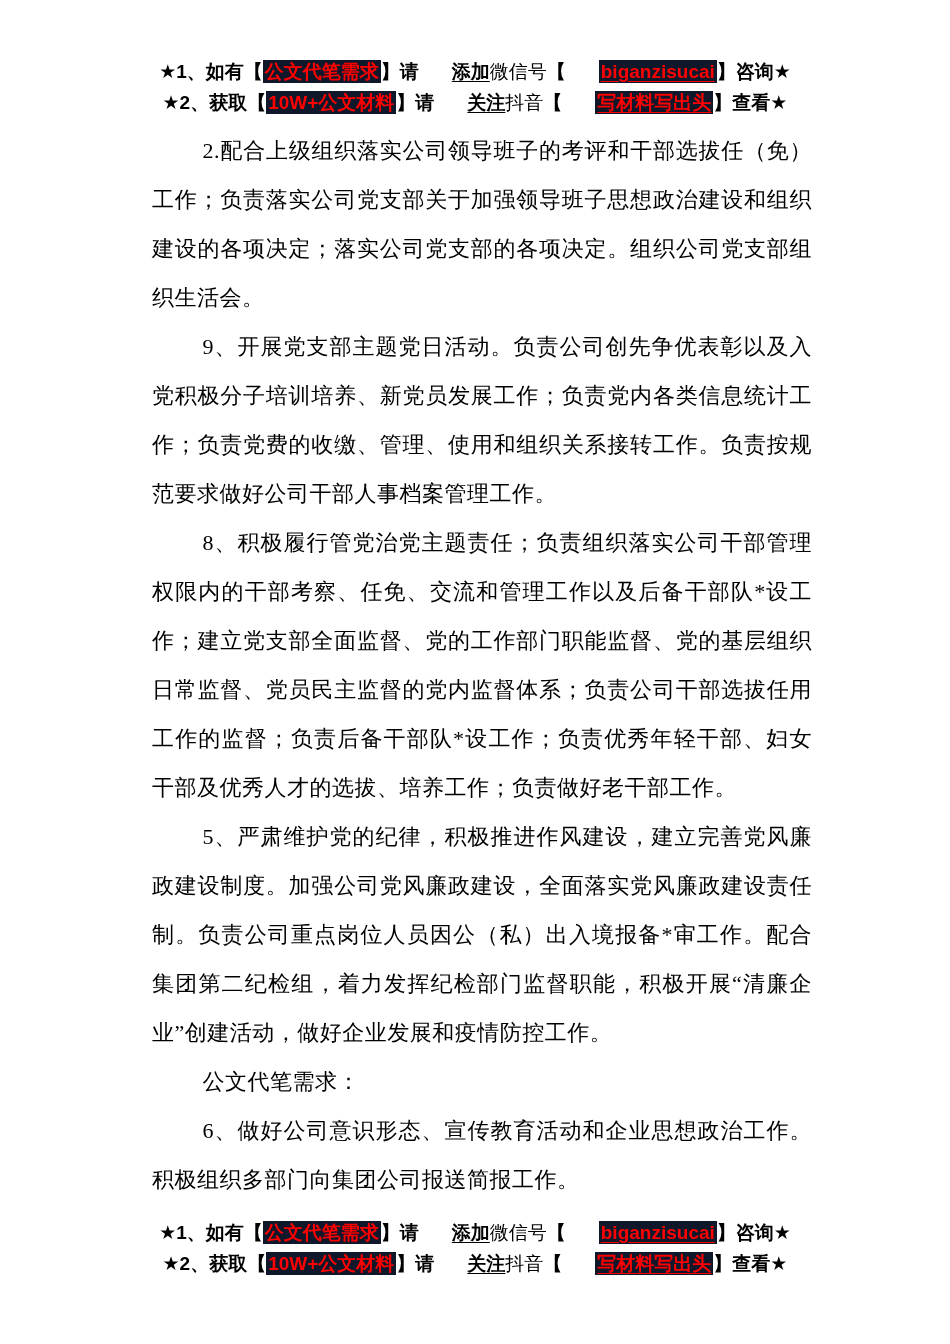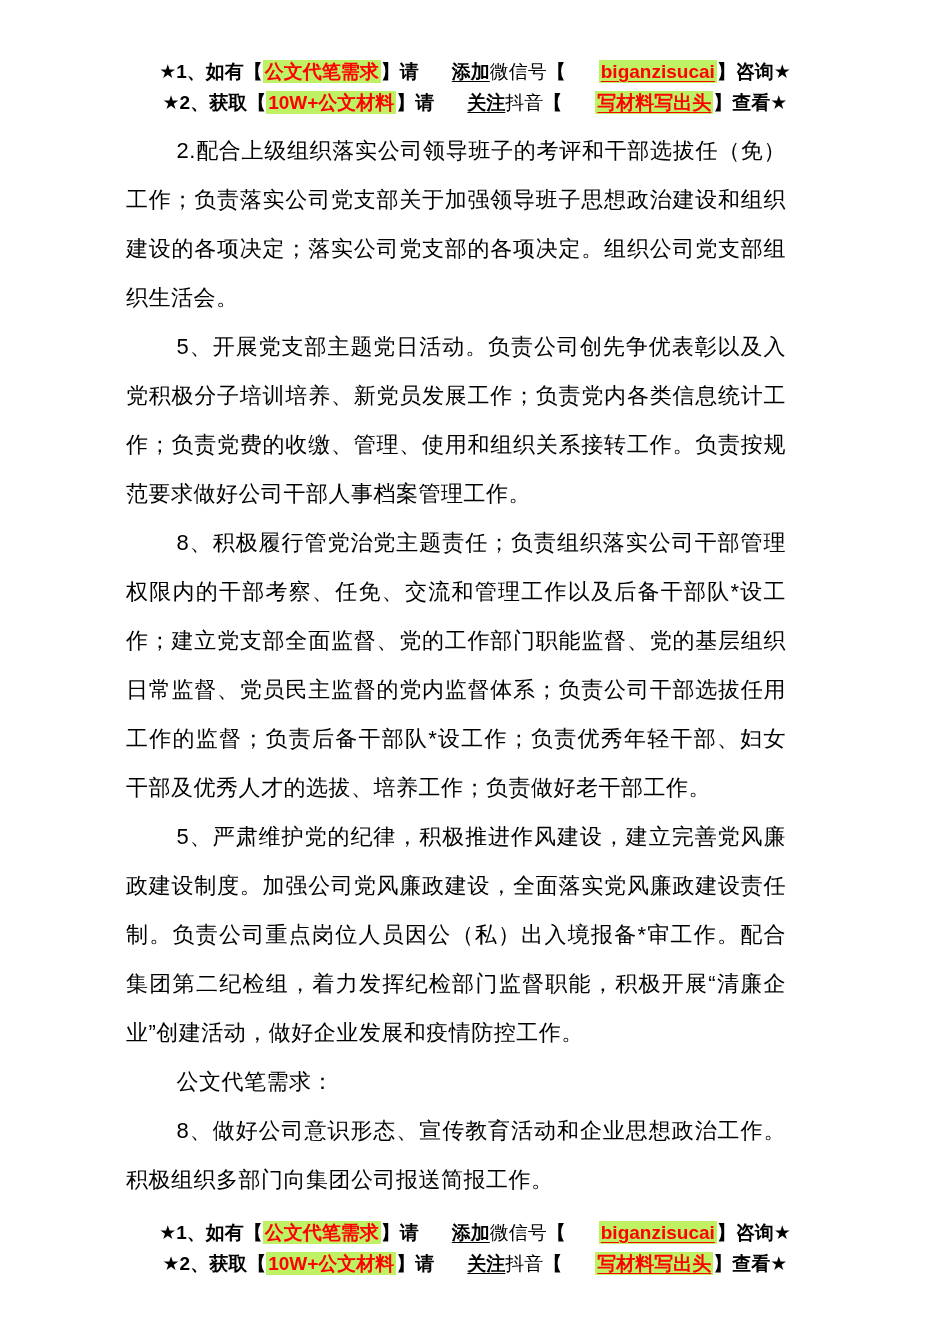--- a/index.html
+++ b/index.html
@@ -22,39 +22,40 @@
     font-size: 19px;
     font-weight: 700;
     line-height: 31px;
     color: #000000;
     white-space: nowrap;
   }
   .banner-top { top: 56px; }
   .banner-bottom { top: 1217px; }
   .b-hl {
     color: #FF0000;
-    background: #bef264;
+    background: #0f172a;
     padding: 1px 2px;
   }
   .b-ul {
     text-decoration: underline;
     text-underline-offset: 3px;
     margin-left: 33px;
   }
   .b-reg { font-weight: 400; text-align: center; }
   .doc-body {
     position: absolute;
-    left: 126px;
+    left: 152px;
     top: 126px;
     width: 660px;
     font-size: 22px;
     line-height: 49px;
     letter-spacing: 0.5px;
     text-align: justify;
     color: #000000;
+    font-family: Liberation Serif, serif;
   }
   .doc-body p {
     margin: 0;
     text-indent: 2.3em;
   }
 </style>
 </head>
 <body>
 
 <div class="page">
@@ -63,25 +64,25 @@
     <div>
       <span>★1、如有【</span><span class="b-hl">公文代笔需求</span><span>】请</span><span class="b-ul">添加</span><span class="b-reg">微信号</span><span>【</span><span class="b-hl b-ul">biganzisucai</span><span>】咨询★</span>
     </div>
     <div>
       <span>★2、获取【</span><span class="b-hl">10W+公文材料</span><span>】请</span><span class="b-ul">关注</span><span class="b-reg">抖音</span><span>【</span><span class="b-hl b-ul">写材料写出头</span><span>】查看★</span>
     </div>
   </div>
 
   <div class="doc-body">
     <p>2.配合上级组织落实公司领导班子的考评和干部选拔任（免）工作；负责落实公司党支部关于加强领导班子思想政治建设和组织建设的各项决定；落实公司党支部的各项决定。组织公司党支部组织生活会。</p>
-    <p>5、开展党支部主题党日活动。负责公司创先争优表彰以及入党积极分子培训培养、新党员发展工作；负责党内各类信息统计工作；负责党费的收缴、管理、使用和组织关系接转工作。负责按规范要求做好公司干部人事档案管理工作。</p>
+    <p>9、开展党支部主题党日活动。负责公司创先争优表彰以及入党积极分子培训培养、新党员发展工作；负责党内各类信息统计工作；负责党费的收缴、管理、使用和组织关系接转工作。负责按规范要求做好公司干部人事档案管理工作。</p>
     <p>8、积极履行管党治党主题责任；负责组织落实公司干部管理权限内的干部考察、任免、交流和管理工作以及后备干部队*设工作；建立党支部全面监督、党的工作部门职能监督、党的基层组织日常监督、党员民主监督的党内监督体系；负责公司干部选拔任用工作的监督；负责后备干部队*设工作；负责优秀年轻干部、妇女干部及优秀人才的选拔、培养工作；负责做好老干部工作。</p>
     <p>5、严肃维护党的纪律，积极推进作风建设，建立完善党风廉政建设制度。加强公司党风廉政建设，全面落实党风廉政建设责任制。负责公司重点岗位人员因公（私）出入境报备*审工作。配合集团第二纪检组，着力发挥纪检部门监督职能，积极开展“清廉企业”创建活动，做好企业发展和疫情防控工作。</p>
     <p>公文代笔需求：</p>
-    <p>8、做好公司意识形态、宣传教育活动和企业思想政治工作。积极组织多部门向集团公司报送简报工作。</p>
+    <p>6、做好公司意识形态、宣传教育活动和企业思想政治工作。积极组织多部门向集团公司报送简报工作。</p>
   </div>
 
   <div class="banner banner-bottom">
     <div>
       <span>★1、如有【</span><span class="b-hl">公文代笔需求</span><span>】请</span><span class="b-ul">添加</span><span class="b-reg">微信号</span><span>【</span><span class="b-hl b-ul">biganzisucai</span><span>】咨询★</span>
     </div>
     <div>
       <span>★2、获取【</span><span class="b-hl">10W+公文材料</span><span>】请</span><span class="b-ul">关注</span><span class="b-reg">抖音</span><span>【</span><span class="b-hl b-ul">写材料写出头</span><span>】查看★</span>
     </div>
   </div>

